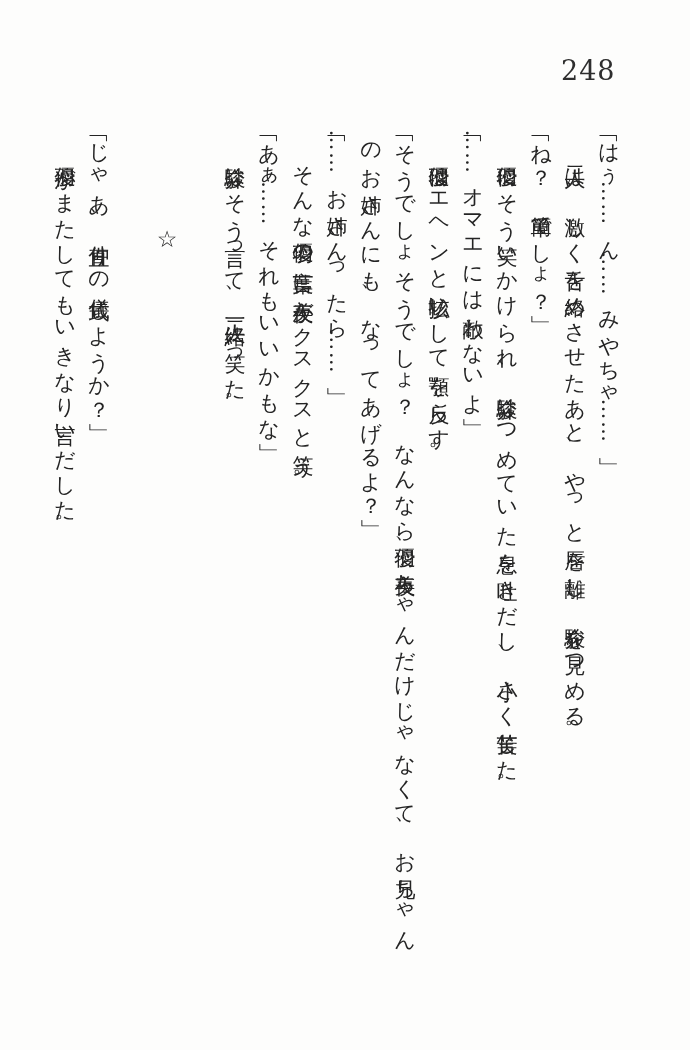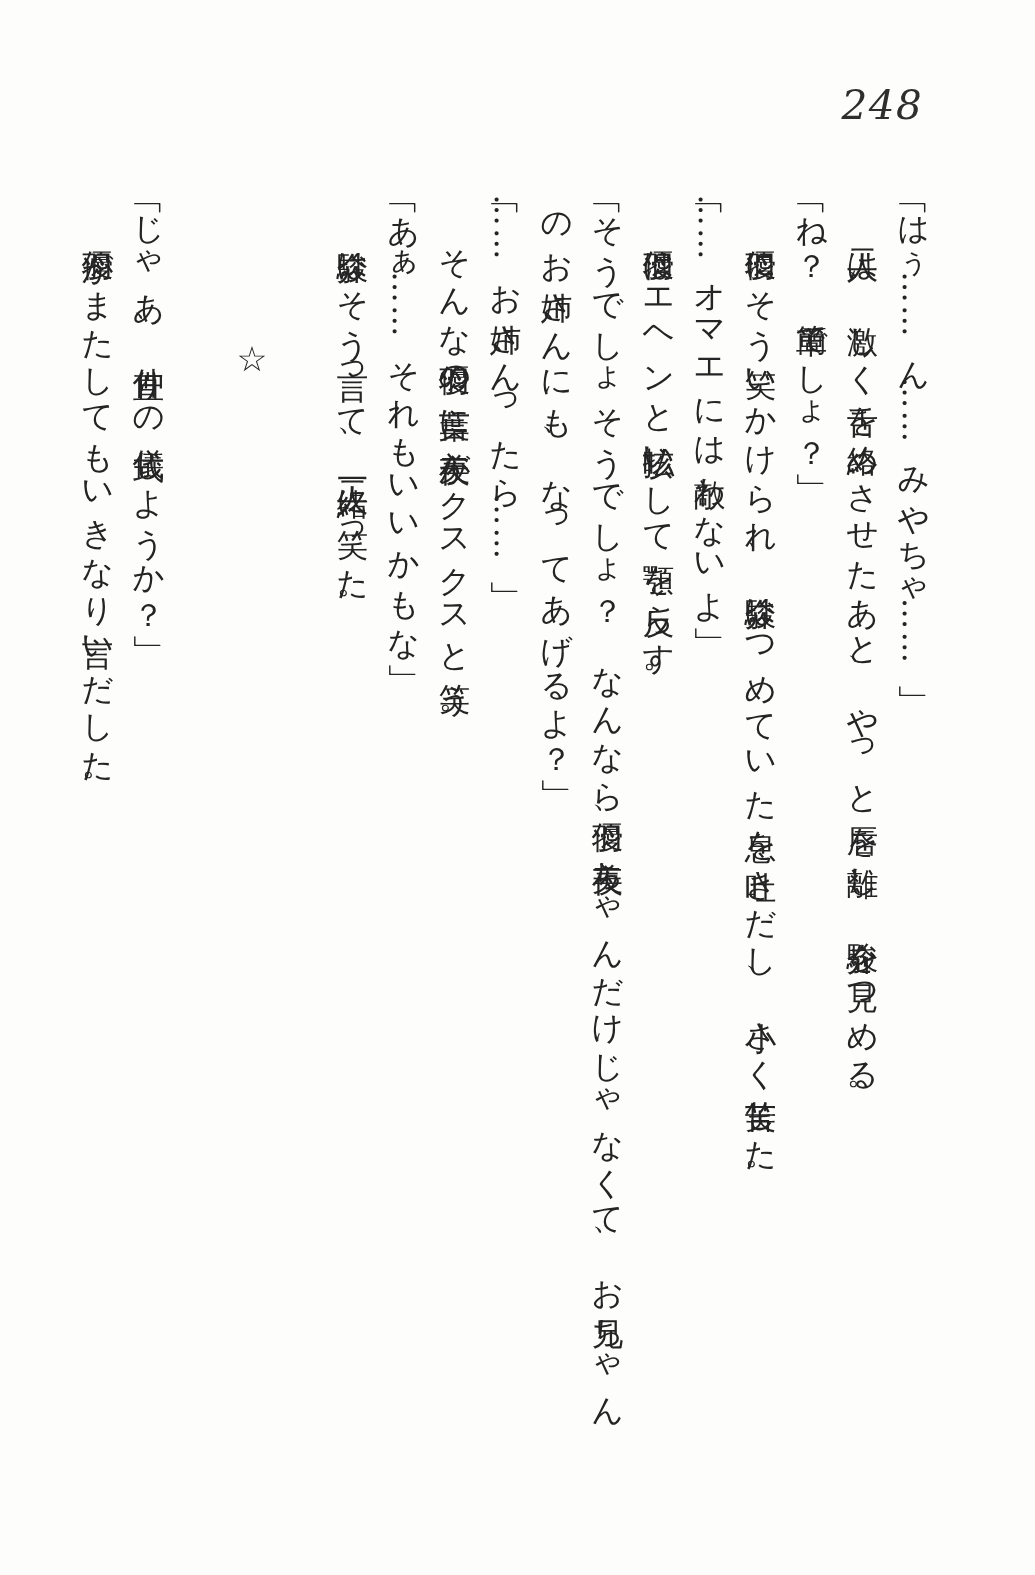--- a/index.html
+++ b/index.html
@@ -17,21 +17,20 @@
   }
   .page {
     position: absolute;
     inset: 0;
     background: #fdfdfc;
   }
   .page-number {
     position: absolute;
     top: 55px;
     left: 561px;
-    font-style: italic;
     font-size: 27px;
     letter-spacing: 1px;
     color: #2e2e2e;
   }
   .text-area {
     position: absolute;
     top: 128px;
     right: 64px;
     height: 822px;
     writing-mode: vertical-rl;

